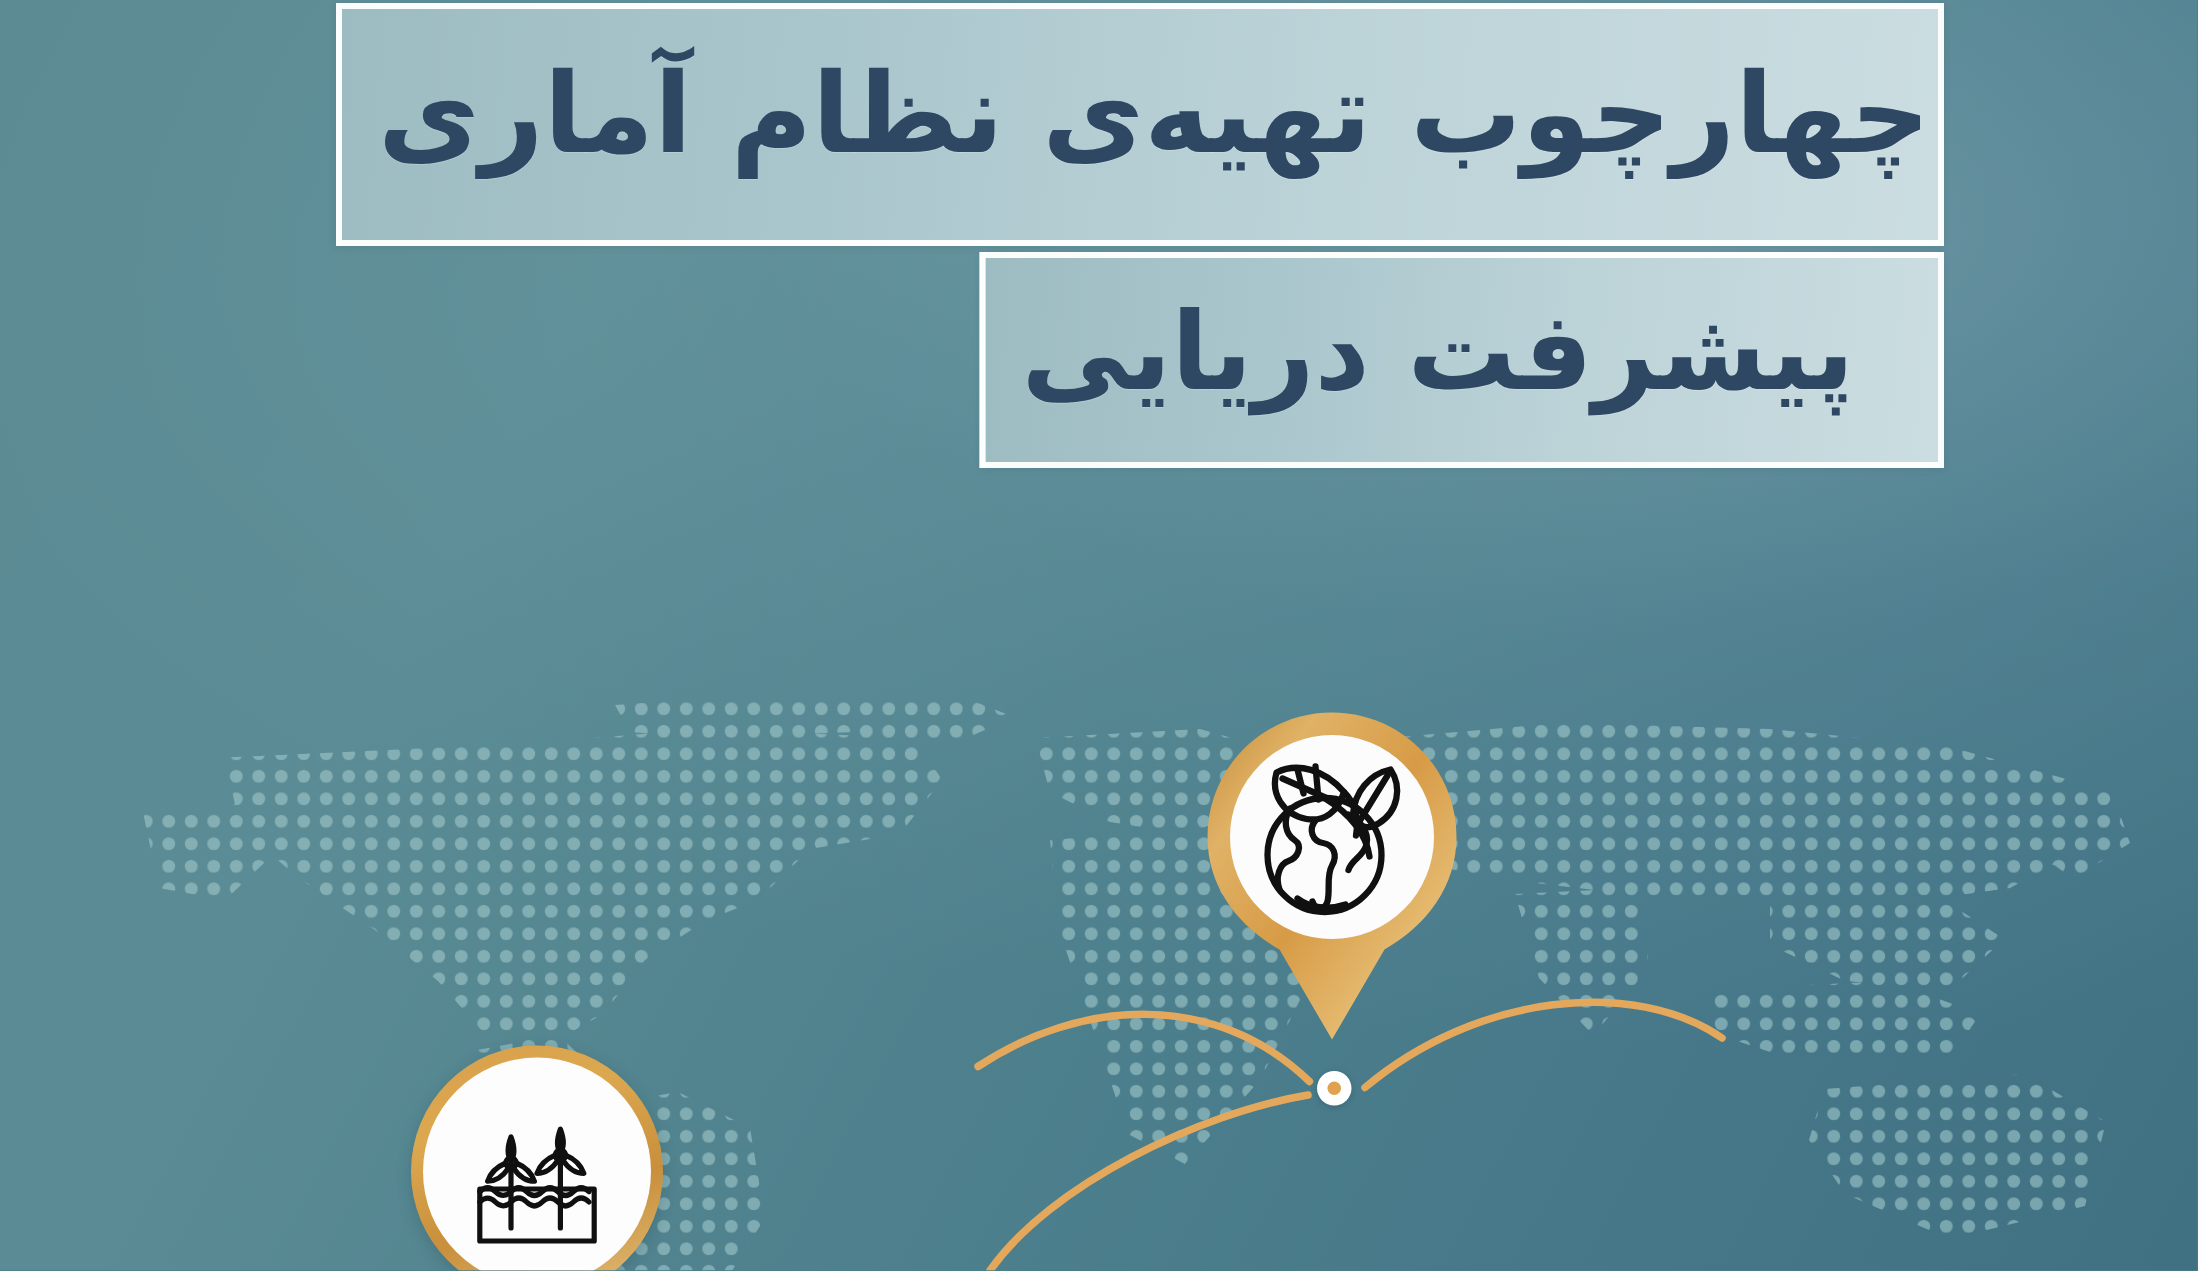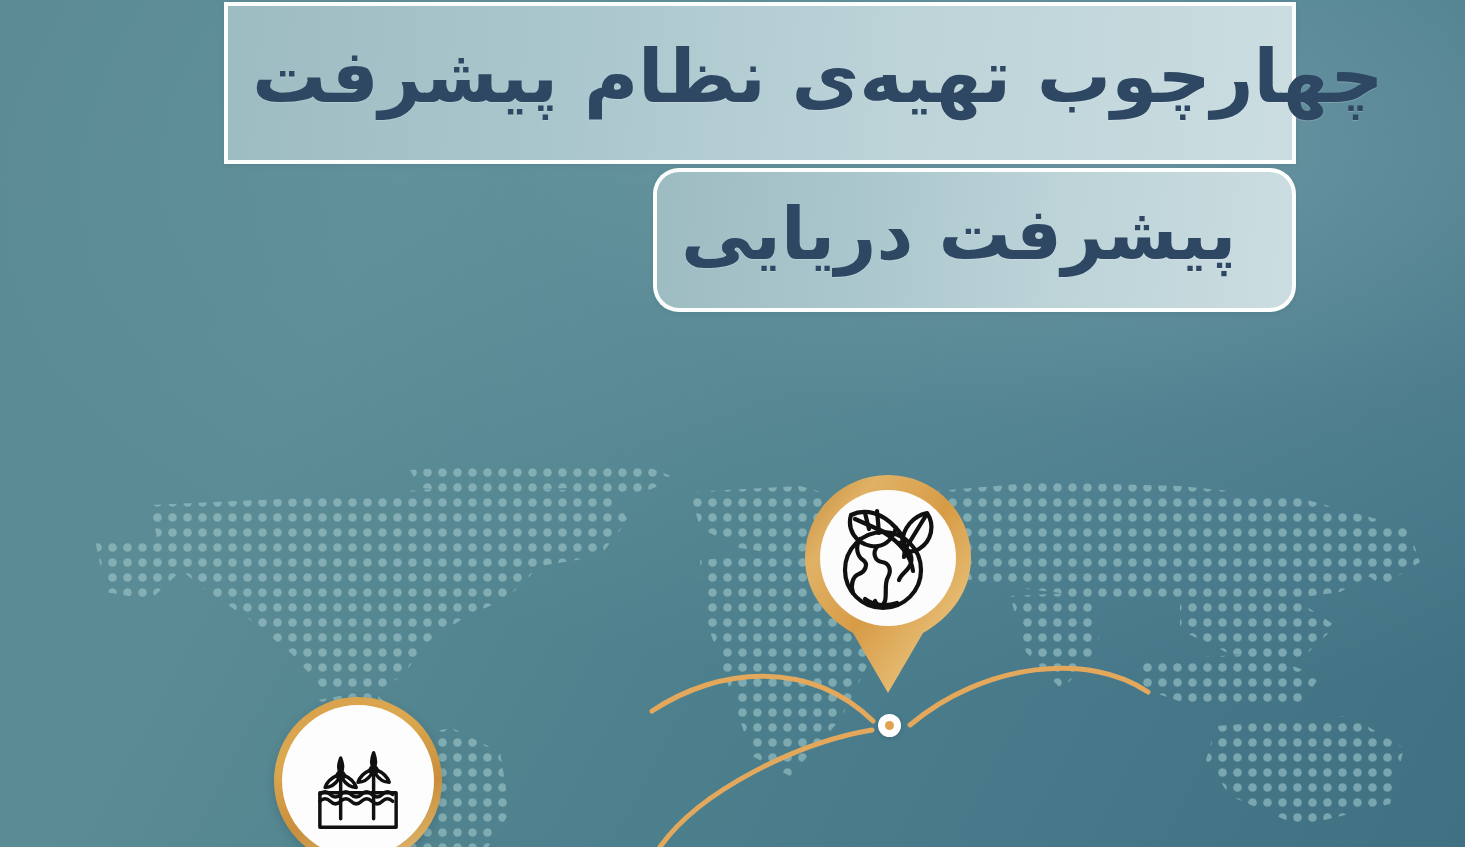--- a/index.html
+++ b/index.html
@@ -43,21 +43,20 @@
     width: 1072px;
     height: 162px;
     padding: 0 30px 14px 24px;
   }
   #title-line-2 {
     left: 653px;
     top: 168px;
     width: 643px;
     height: 144px;
     padding: 0 30px 12px 24px;
-    border-radius: 26px;
   }
   .title-text {
     font-family: "DejaVu Sans", "Liberation Sans", sans-serif;
     direction: rtl;
     unicode-bidi: bidi-override;
     color: #2e4763;
     font-weight: 700;
     font-size: 74px;
     line-height: 1.0;
     white-space: nowrap;
@@ -263,20 +262,20 @@
           <path d="M78 24 C 75 32, 75 38, 78 42 C 81 38, 81 32, 78 24 Z"></path>
           <path d="M74 44 C 67 47, 62 52, 60 58 C 67 58, 72 54, 76 48 Z"></path>
           <path d="M82 44 C 89 47, 94 52, 96 58 C 89 58, 84 54, 80 48 Z"></path>
           <circle cx="78" cy="44" r="4"></circle>
         </g>
       </svg>
     </div>
   </div>
 
   <div class="title-box" id="title-line-1">
-    <span class="title-text">چهارچوب تهیه‌ی نظام پیشرفت</span>
+    <span class="title-text">چهارچوب تهیه‌ی نظام آماری</span>
   </div>
 
   <div class="title-box" id="title-line-2">
     <span class="title-text">پیشرفت دریایی</span>
   </div>
 
 </div>
 
 </body></html>

